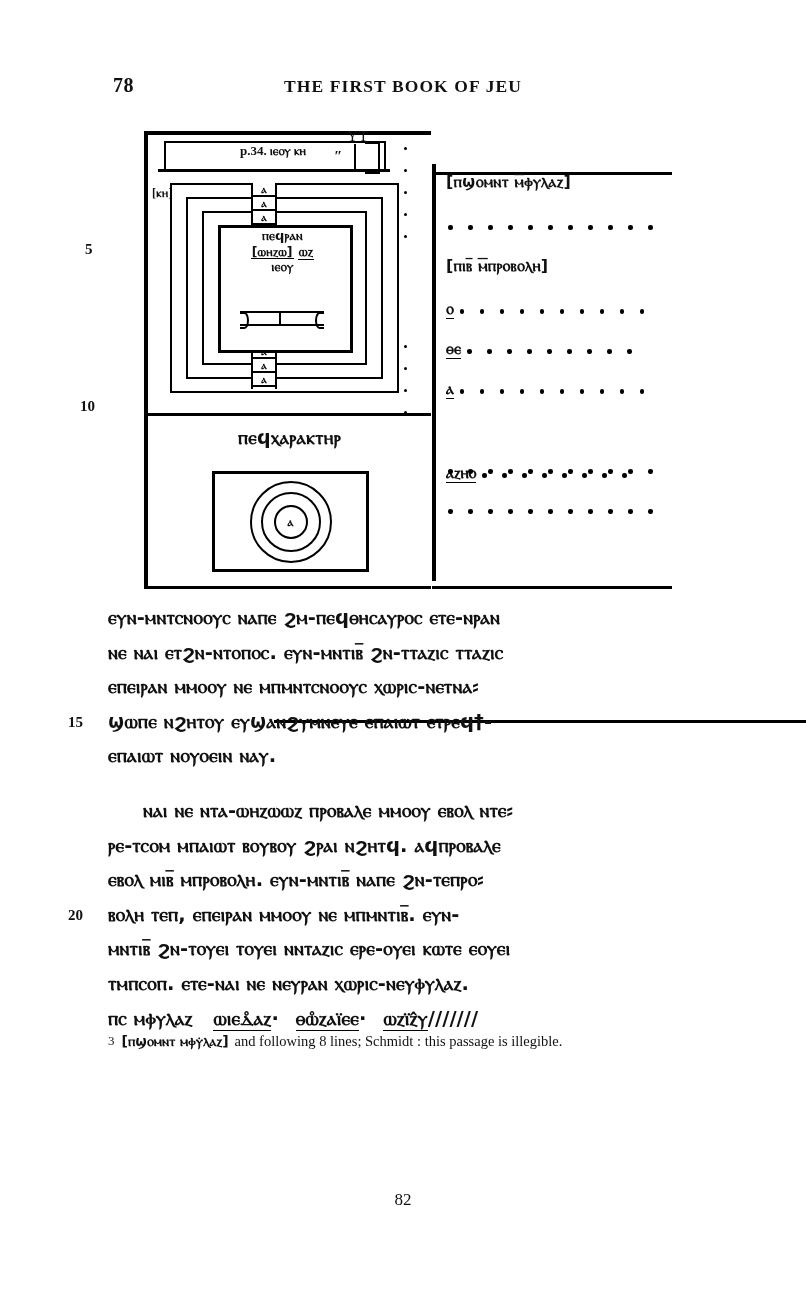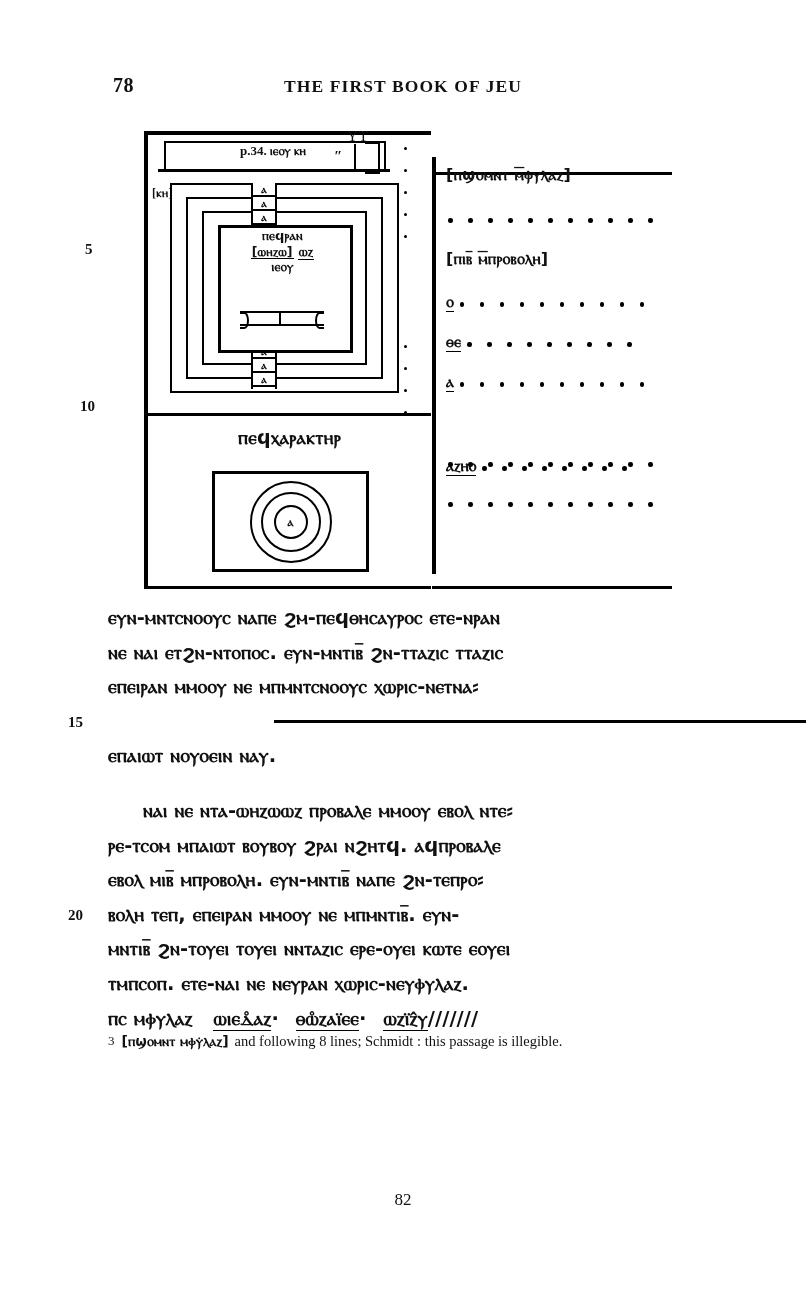--- a/index.html
+++ b/index.html
@@ -271,21 +271,21 @@
     position: absolute;
     width: 3px; height: 3px;
     background: #000;
     border-radius: 50%;
     left: 2px;
   }
 
   
   #panel-right {
     position: absolute;
-    left: 288px; top: 26px;
+    left: 288px; top: 33px;
     width: 240px; height: 417px;
     border-left: 4px solid #000;
   }
   #panel-right-top {
     position: absolute;
     left: 288px; top: 41px;
     width: 240px; height: 0;
     border-top: 3.5px solid #000;
   }
   #panel-right-bottom {
@@ -510,20 +510,21 @@
         <span class="ltext">ⲉⲩⲛ-ⲙⲛⲧⲥⲛⲟⲟⲩⲥ ⲛⲁⲡⲉ ϩⲙ-ⲡⲉϥⲑⲏⲥⲁⲩⲣⲟⲥ ⲉⲧⲉ-ⲛⲣⲁⲛ</span>
       </div>
       <div class="tline">
         <span class="ltext">ⲛⲉ ⲛⲁⲓ ⲉⲧϩⲛ-ⲛⲧⲟⲡⲟⲥ. ⲉⲩⲛ-ⲙⲛⲧⲓⲃ̅ ϩⲛ-ⲧⲧⲁⲍⲓⲥ ⲧⲧⲁⲍⲓⲥ</span>
       </div>
       <div class="tline">
         <span class="ltext">ⲉⲡⲉⲓⲣⲁⲛ ⲙⲙⲟⲟⲩ ⲛⲉ ⲙⲡⲙⲛⲧⲥⲛⲟⲟⲩⲥ ⲭⲱⲣⲓⲥ-ⲛⲉⲧⲛⲁ⸗</span>
       </div>
       <div class="tline">
         <span class="lineno">15</span>
+        <span class="ltext">ϣⲱⲡⲉ  ⲛϩⲏⲧⲟⲩ ⲉⲩϣⲁⲛϩⲩⲙⲛⲉⲩⲉ  ⲉⲡⲁⲓⲱⲧ  ⲉⲧⲣⲉϥ†-</span>
       </div>
       <div class="tline">
         <span class="ltext">ⲉⲡⲁⲓⲱⲧ ⲛⲟⲩⲟⲉⲓⲛ ⲛⲁⲩ.</span>
       </div>
     </div>
   <div class="para-gap"></div>
   <div id="para-2">
       <div class="tline indented">
         <span class="ltext">ⲛⲁⲓ ⲛⲉ ⲛⲧⲁ-ⲱⲏⲍⲱⲱⲍ ⲡⲣⲟⲃⲁⲗⲉ ⲙⲙⲟⲟⲩ ⲉⲃⲟⲗ ⲛⲧⲉ⸗</span>
       </div>

